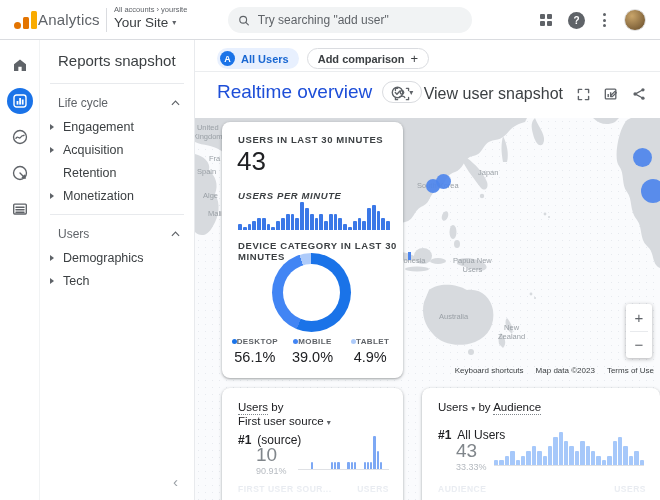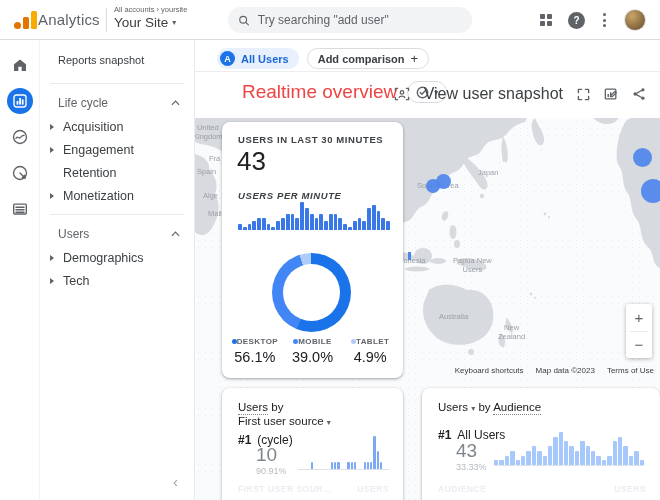--- a/index.html
+++ b/index.html
@@ -39,21 +39,21 @@
   .rail { position:absolute; left:0; top:40px; width:40px; bottom:0; background:#fff; z-index:30;
           display:flex; flex-direction:column; align-items:center; padding-top:12px; gap:10px;
           border-right:1px solid #f1f3f4; }
   .rail-btn { width:26px; height:26px; border-radius:50%; display:flex; align-items:center;
               justify-content:center; cursor:pointer; }
   .rail-btn.sel { background:#1a73e8; }
 
   
   .nav { position:absolute; left:40px; top:40px; width:155px; bottom:0; background:#fff; z-index:30;
          border-right:1px solid #e8eaed; padding-top:8px; }
-  .nav-row { height:24px; display:flex; align-items:center; padding-left:18px; font-size:11px;
+  .nav-row { height:24px; display:flex; align-items:center; padding-left:18px; font-size:15px;
              color:#3c4043; cursor:pointer; }
   .nav-row.sel { background:#e8f0fe; color:#1a73e8; border-radius:14px; margin:0 8px; padding-left:10px;
                  height:24px; font-weight:bold; }
   .nav-div { height:1px; background:#e8eaed; margin:7px 10px; }
   .nav-sec { height:24px; display:flex; align-items:center; justify-content:space-between;
              padding:0 14px 0 18px; font-size:12px; color:#5f6368; cursor:pointer; }
   .nav-child { height:23px; display:flex; align-items:center; padding-left:10px; font-size:12.5px;
                color:#3c4043; cursor:pointer; }
   .tri { width:0; height:0; border-left:4px solid #5f6368; border-top:3.5px solid transparent;
          border-bottom:3.5px solid transparent; margin-right:9px; }
@@ -67,21 +67,21 @@
             height:21px; padding:0 10px 0 3px; cursor:pointer; }
   .chip-a .av { width:15px; height:15px; border-radius:50%; background:#1a73e8; color:#fff; font-size:9px;
                 font-weight:bold; display:flex; align-items:center; justify-content:center; }
   .chip-a .lbl { font-size:11px; font-weight:bold; color:#1967d2; }
   .chip-add { display:flex; align-items:center; gap:6px; border:1px solid #dadce0; border-radius:11px;
               height:21px; padding:0 10px; cursor:pointer; background:#fff; }
   .chip-add .lbl { font-size:11px; font-weight:bold; color:#3c4043; }
   .chip-add .plus { font-size:13px; color:#3c4043; }
   .chips-div { position:absolute; left:0; top:31px; right:0; height:1px; background:#ebedef; }
   .title-row { position:absolute; left:22px; top:41px; display:flex; align-items:center; gap:10px; }
-  .page-title { font-size:19px; color:#ef4444;margin-left:25px; }
+  .page-title { font-size:19px; color:#1d4ed8; }
   .status-pill { display:flex; align-items:center; gap:5px; border:1px solid #dadce0; border-radius:12px;
                  height:22px; padding:0 8px; cursor:pointer; background:#fff; }
   .title-actions { position:absolute; right:14px; top:45px; display:flex; align-items:center; gap:14px; }
   .title-actions .txt { font-size:16px; color:#3c4043; }
   .act { cursor:pointer; display:flex; align-items:center; }
 
   
   .map { position:absolute; left:0; top:78px; right:0; bottom:0; overflow:hidden;
          background-color:#fafbfd;
          background-image:radial-gradient(#e7eaef 0.8px, transparent 0.9px);
@@ -228,25 +228,25 @@
     <div style="height:4px"></div>
     <div class="nav-div"></div>
     <div class="nav-sec">
       <span>Life cycle</span>
       <svg width="9" height="6" viewBox="0 0 10 6">
           <polyline points="1,5 5,1 9,5" fill="none" stroke="#5f6368" stroke-width="1.3"></polyline>
         </svg>
     </div>
     <div class="nav-child">
         <span class="tri"></span>
-        <span>Acquisition</span>
+        <span>Engagement</span>
       </div>
     <div class="nav-child">
         <span class="tri"></span>
-        <span>Engagement</span>
+        <span>Acquisition</span>
       </div>
     <div class="nav-child">
         <span class="tri none"></span>
         <span>Retention</span>
       </div>
     <div class="nav-child">
         <span class="tri"></span>
         <span>Monetization</span>
       </div>
     <div class="nav-div"></div>
@@ -419,20 +419,21 @@
           <i style="height: 11.1111%; background: rgb(59, 120, 231);"></i>
           <i style="height: 33.3333%; background: rgb(59, 120, 231);"></i>
           <i style="height: 44.4444%; background: rgb(59, 120, 231);"></i>
           <i style="height: 33.3333%; background: rgb(59, 120, 231);"></i>
           <i style="height: 77.7778%; background: rgb(59, 120, 231);"></i>
           <i style="height: 88.8889%; background: rgb(59, 120, 231);"></i>
           <i style="height: 66.6667%; background: rgb(59, 120, 231);"></i>
           <i style="height: 44.4444%; background: rgb(59, 120, 231);"></i>
           <i style="height: 33.3333%; background: rgb(59, 120, 231);"></i>
         </div>
+      <div class="c-label" style="top:118px;">DEVICE CATEGORY IN LAST 30 MINUTES</div>
       <div class="donut" style="background: conic-gradient(rgb(26, 115, 232) 0deg, rgb(26, 115, 232) 201.96deg, rgb(66, 133, 244) 201.96deg, rgb(66, 133, 244) 342.36deg, rgb(174, 203, 250) 342.36deg, rgb(174, 203, 250) 360deg);"></div>
       <div class="legend">
         <div class="leg-col">
           <span class="leg-top">
               <i class="leg-dot" style="background: rgb(26, 115, 232);"></i>
               <span class="leg-name">DESKTOP</span>
             </span>
           <span class="leg-pct">56.1%</span>
         </div>
         <div class="leg-col">
@@ -448,21 +449,21 @@
               <span class="leg-name">TABLET</span>
             </span>
           <span class="leg-pct">4.9%</span>
         </div>
       </div>
     </div>
 
     <div class="card mini-card mc-left">
       <div class="mc-line1"><span class="dotted">Users</span> <span>by</span></div>
       <div class="mc-line2"><span>First user source</span> <span class="caret">▾</span></div>
-      <div class="mc-rank"><b>#1</b><span>(cycle)</span></div>
+      <div class="mc-rank"><b>#1</b><span>(source)</span></div>
       <div class="mc-val">10</div>
       <div class="mc-pct">90.91%</div>
       <div class="bars mc-chart" style="left:76px; right:14px; top:48px;">
           <i style="height: 0%; background: rgb(125, 168, 244);"></i>
           <i style="height: 0%; background: rgb(125, 168, 244);"></i>
           <i style="height: 0%; background: rgb(125, 168, 244);"></i>
           <i style="height: 0%; background: rgb(125, 168, 244);"></i>
           <i style="height: 22.2222%; background: rgb(125, 168, 244);"></i>
           <i style="height: 0%; background: rgb(125, 168, 244);"></i>
           <i style="height: 0%; background: rgb(125, 168, 244);"></i>

